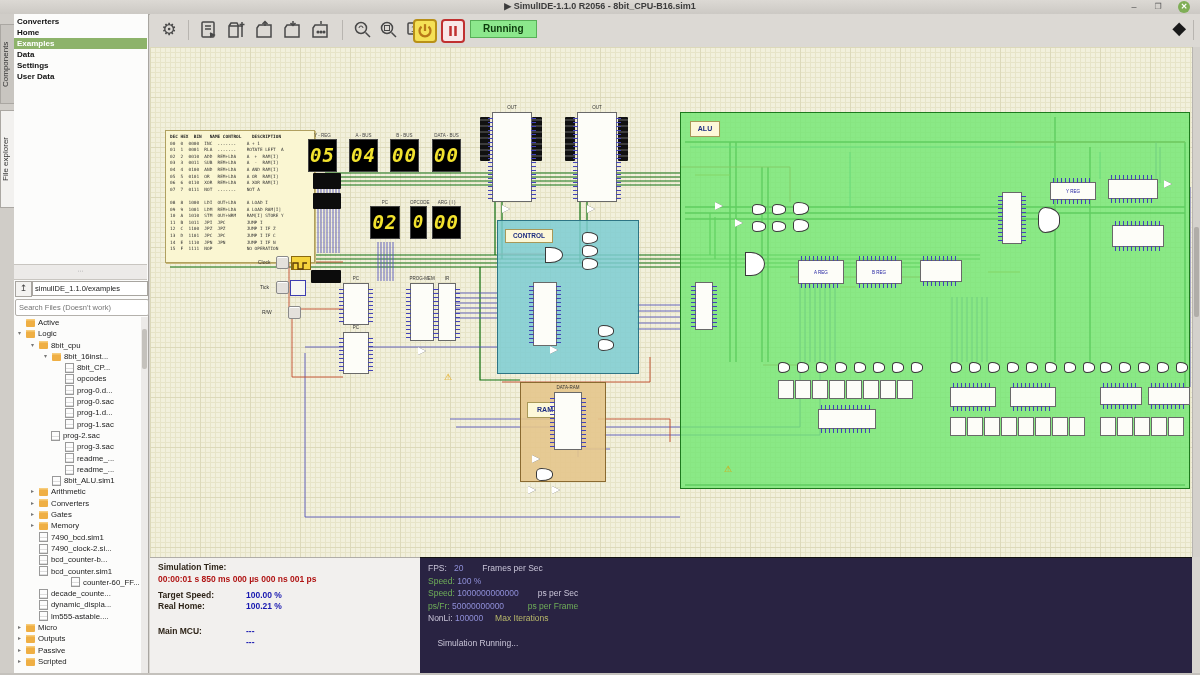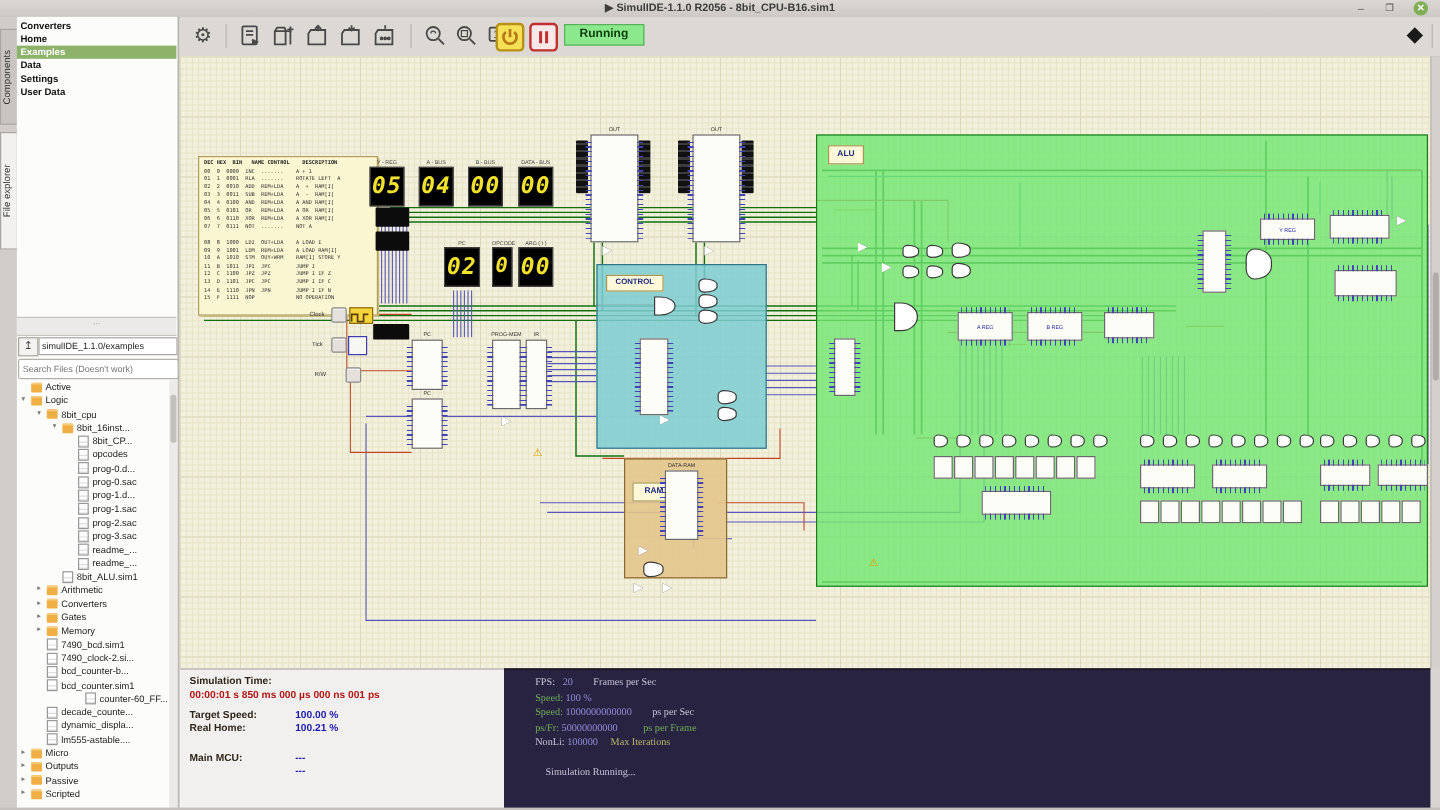--- a/index.html
+++ b/index.html
@@ -92,21 +92,21 @@
   
   #stats{position:absolute;left:150px;top:557px;width:270px;height:118px;background:#f2f0ee;border-top:1px solid #b0ada8;padding-top:4px;}
   .st-label{font-size:8.5px;font-weight:bold;color:#2e2418;}
   #sim-time-val{font-size:8.5px;font-weight:bold;color:#b01414;margin:2px 16px 6px 8px;}
   #sim-time-cap{margin-left:8px;}
   .st-row{display:flex;margin-left:8px;height:11px;}
   .st-row .st-label{width:88px;}
   .st-val{font-size:8.5px;font-weight:bold;color:#1818b0;}
   .st-gap{height:7px;}
   #console{position:absolute;left:420px;top:557px;width:772px;height:118px;background:#292342;border-top:1px solid #111;padding:4px 0 0 8px;box-sizing:border-box;}
-  .cline{font-family:Liberation Serif, serif;font-size:8.5px;line-height:12.5px;white-space:pre;margin-left:18px;}
+  .cline{font-family:Liberation Sans, sans-serif;font-size:8.5px;line-height:12.5px;white-space:pre;}
   .c-w{color:#c9c5d8;} .c-v{color:#8f8fd8;} .c-g{color:#6fae58;} .c-y{color:#b8b86a;}
   #botbar{position:absolute;left:0;top:673px;width:1200px;height:2px;background:#c4c1bc;}
 </style>
 </head>
 <body>
 
 <div id="win">
 
   <div id="titlebar">
     <div id="title">▶ SimulIDE-1.1.0 R2056 - 8bit_CPU-B16.sim1</div>
@@ -248,21 +248,21 @@
         <div class="tree-row" style="padding-left: 43px;">
           <span class="arrow"></span>
           <span class="ticon file"></span>
           <span class="tlabel">prog-1.d...</span>
         </div>
         <div class="tree-row" style="padding-left: 43px;">
           <span class="arrow"></span>
           <span class="ticon file"></span>
           <span class="tlabel">prog-1.sac</span>
         </div>
-        <div class="tree-row" style="padding-left: 43px;">
+        <div class="tree-row" style="padding-left: 29px;">
           <span class="arrow"></span>
           <span class="ticon file"></span>
           <span class="tlabel">prog-2.sac</span>
         </div>
         <div class="tree-row" style="padding-left: 43px;">
           <span class="arrow"></span>
           <span class="ticon file"></span>
           <span class="tlabel">prog-3.sac</span>
         </div>
         <div class="tree-row" style="padding-left: 43px;">

